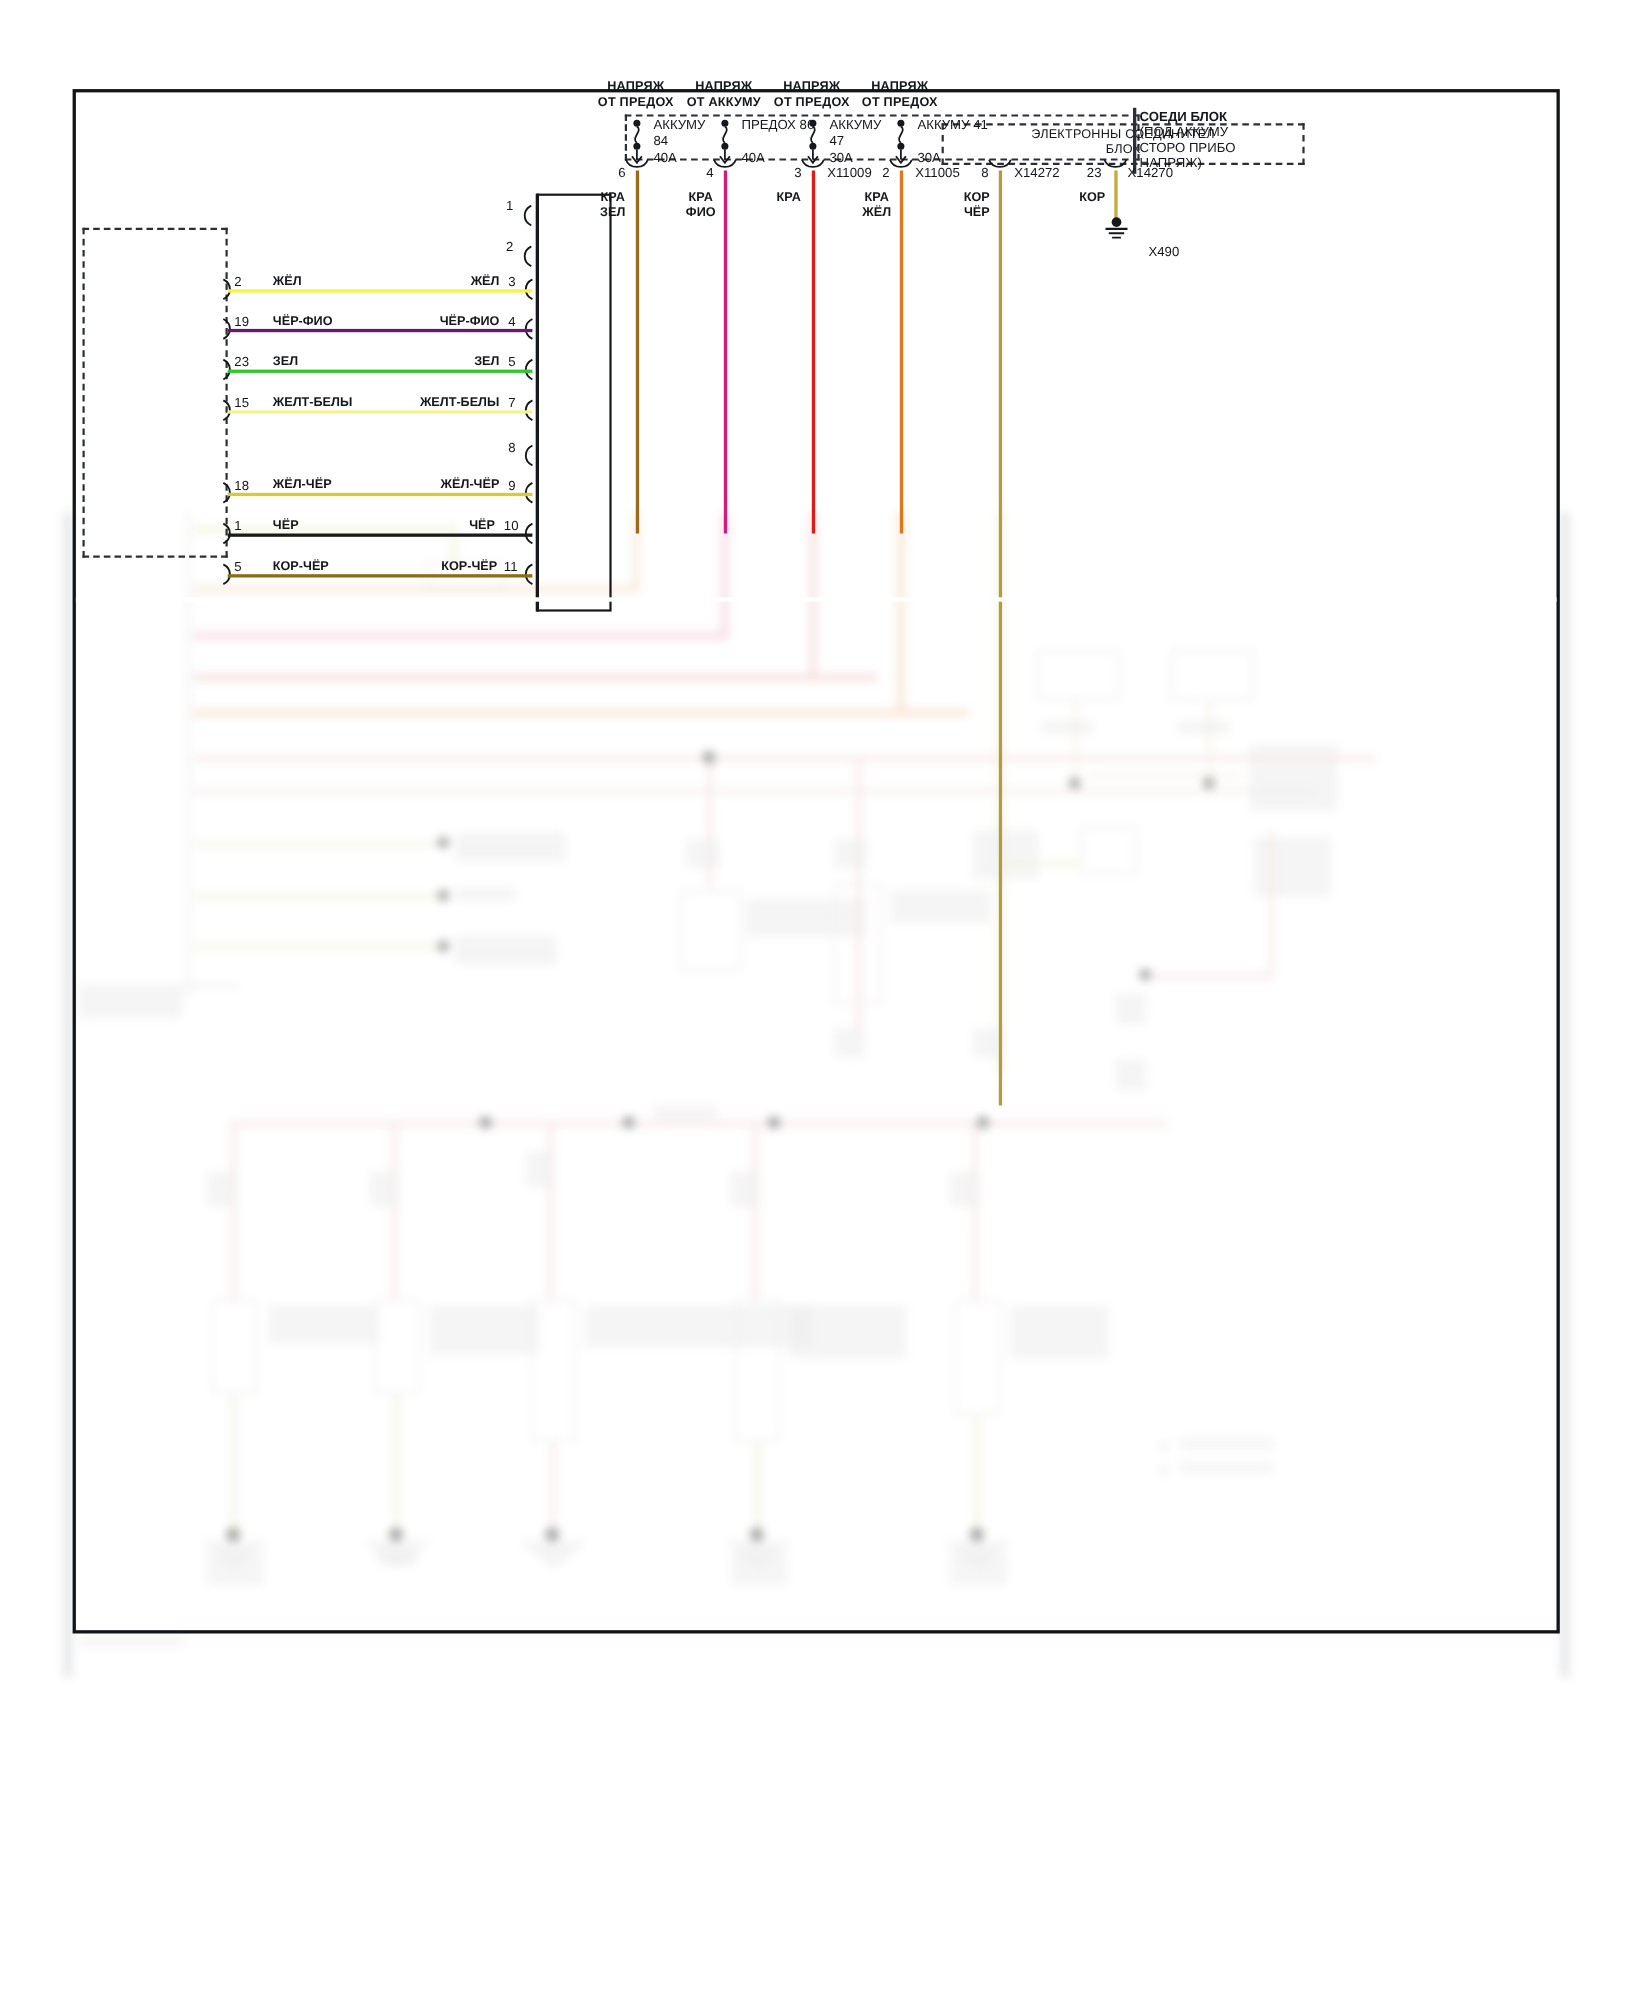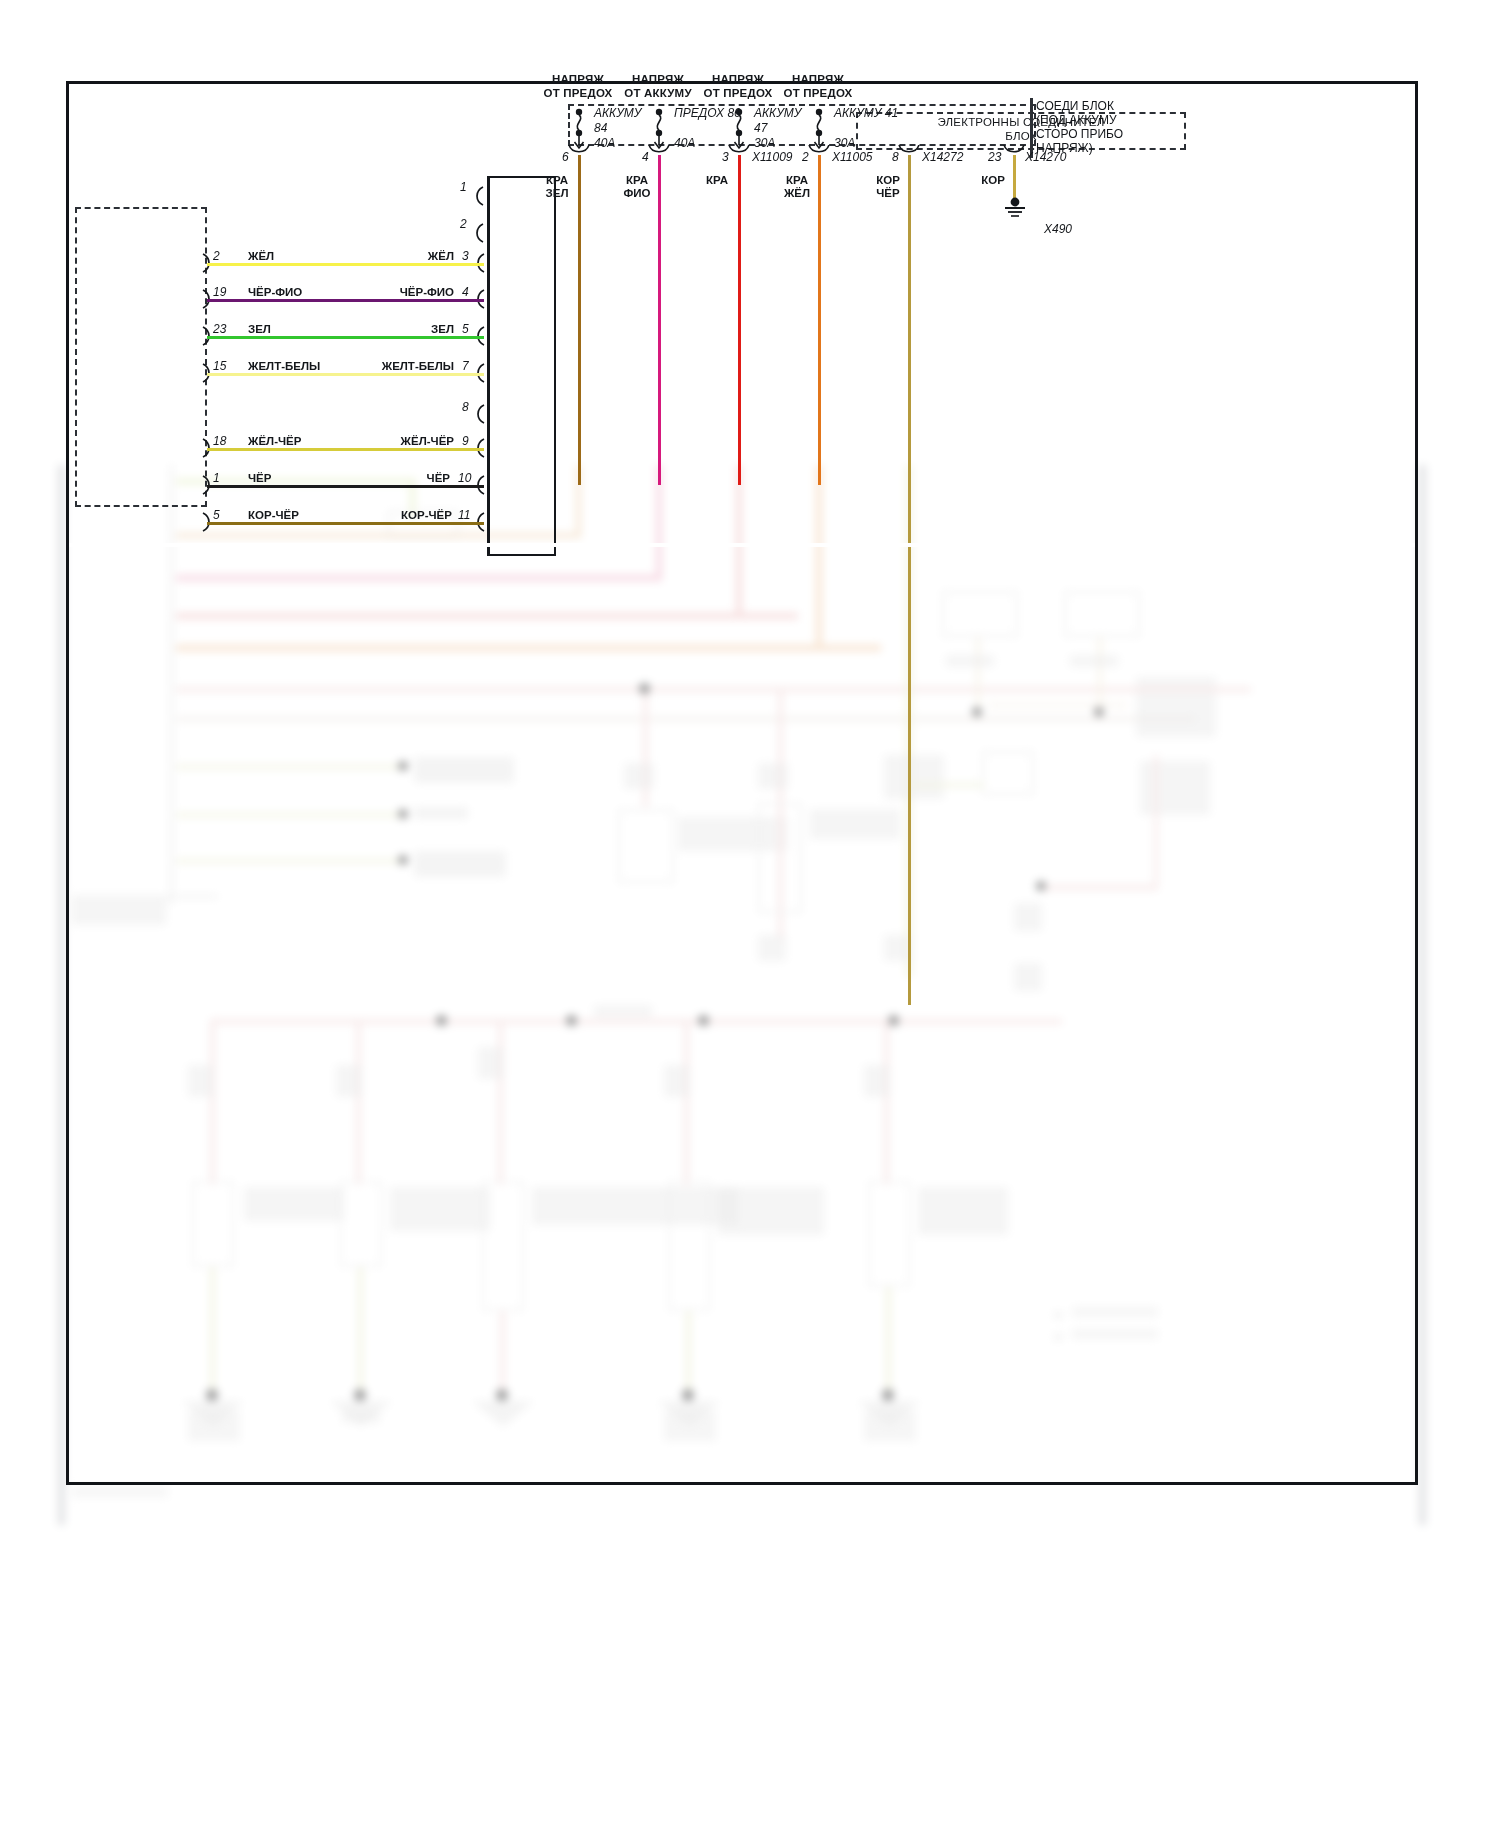--- a/index.html
+++ b/index.html
@@ -45,21 +45,21 @@
   .box{position:absolute;box-sizing:border-box;}
   .dot{position:absolute;border-radius:50%;background:#1a1a1a;}
 
   
   .top-layer{position:absolute;left:0;top:0;width:100%;height:100%;}
 
   .cap{
     font-size:11.5px;color:#14171b;letter-spacing:.2px;
     text-align:center;line-height:13.5px;font-weight:700;
   }
-  .num{font-size:12px;color:#14171b;font-style:italic;}
+  .num{font-size:12px;color:#14171b;}
   .wirename{font-size:11.5px;color:#14171b;font-weight:700;line-height:13px;}
   .connlbl{font-size:12px;color:#14171b;}
 
   
   .dashbox{
     position:absolute;box-sizing:border-box;
     border:2px dashed #2b2f35;background:transparent;
   }
   .dashbox.no-r{border-right:none;}
 
@@ -227,21 +227,21 @@
 
     <div id="sheet-frame"></div>
 
     <div class="dashbox" style="left:568px;top:104px;width:468px;height:42px;"></div>
 
     <div class="dashbox" style="left:856px;top:112px;width:330px;height:38px;"></div>
     <div class="lbl cap" style="left:866px;top:116px;width:310px;font-weight:400;">ЭЛЕКТРОННЫ СОЕДИНИТЕЛ</div>
     <div class="lbl cap" style="left:866px;top:130px;width:310px;font-weight:400;">БЛОК</div>
 
     <div class="box" style="left:1030px;top:98px;width:3px;height:60px;background:#2b2f35;"></div>
-    <div class="lbl connlbl" style="left:1036px;top:99px;">СОЕДИ БЛОК</div>
+    <div class="lbl connlbl" style="left:1036px;top:99px;font-weight:bold;">СОЕДИ БЛОК</div>
     <div class="lbl connlbl" style="left:1036px;top:113px;">(ПОД АККУМУ</div>
     <div class="lbl connlbl" style="left:1036px;top:127px;">СТОРО ПРИБО</div>
     <div class="lbl connlbl" style="left:1036px;top:141px;">НАПРЯЖ)</div>
 
     <div class="lbl cap" style="left:533px;top:73px;width:90px;">НАПРЯЖ</div>
     <div class="lbl cap" style="left:533px;top:87px;width:90px;">ОТ ПРЕДОХ</div>
     <svg class="fusesym" style="left:566px;top:104px;" width="26" height="48" viewBox="0 0 26 48">
       <circle cx="13" cy="8" r="3.2" fill="#14171b"></circle>
       <path d="M13 11 C19 15,7 21,13 26" stroke="#14171b" stroke-width="1.6" fill="none"></path>
       <circle cx="13" cy="29" r="3.2" fill="#14171b"></circle>

